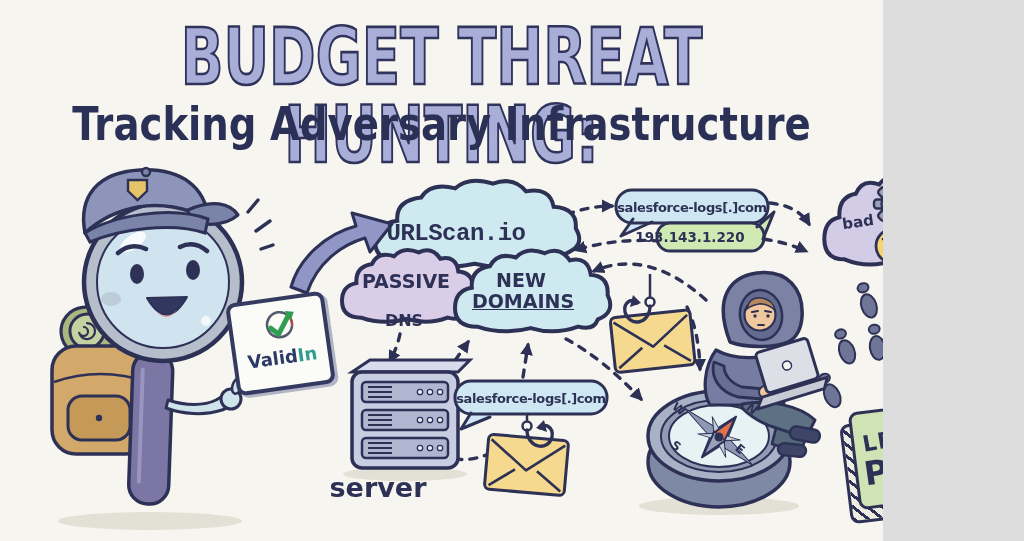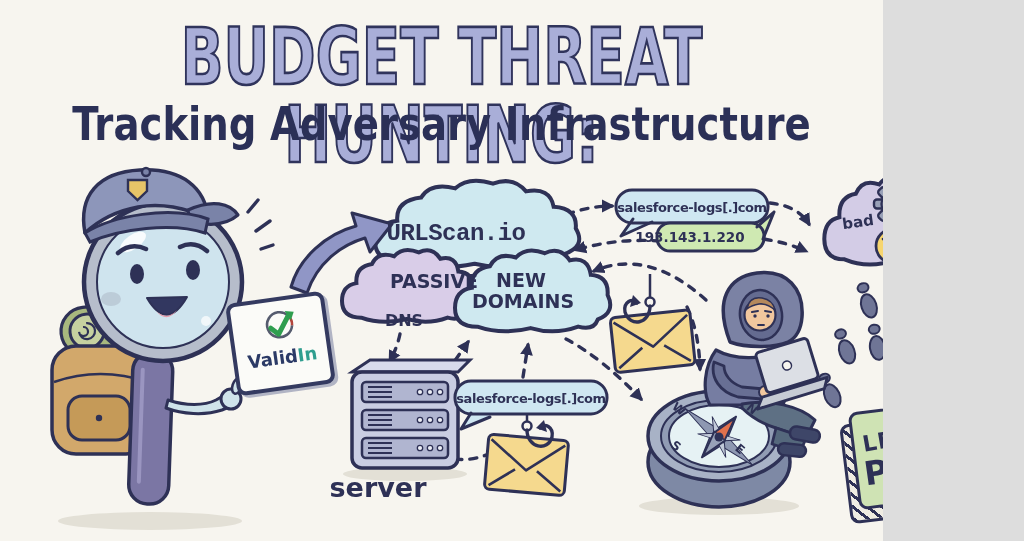--- a/index.html
+++ b/index.html
@@ -286,24 +286,24 @@
       <polygon points="472,412 461,429 492,416" fill="#cfe7f2"></polygon>
       <rect x="455" y="381" width="152" height="33" rx="16" fill="#cfe7f2" stroke="#2e3156" stroke-width="3"></rect>
       <path d="M 461 429 L 471 413 M 461 429 L 490 417" stroke="#2e3156" stroke-width="3" fill="none" stroke-linecap="round"></path>
     </g>
   </svg>
 
   <div class="title-line1">BUDGET THREAT HUNTING:</div>
   <div class="title-line2">Tracking Adversary Infrastructure</div>
 
   <span class="lbl" style="left:456px;top:233px;font-size:24px;letter-spacing:-0.5px;font-family:Liberation Mono, monospace;">URLScan.io</span>
-  <span class="lbl" style="left:406px;top:281px;font-size:19px;margin-left:28px;">PASSIVE</span>
+  <span class="lbl" style="left:406px;top:281px;font-size:19px;">PASSIVE</span>
   <span class="lbl" style="left:404px;top:300px;font-size:16px;margin-top:20px;">DNS</span>
   <span class="lbl" style="left:521px;top:280px;font-size:19px;text-align:right;">NEW</span>
-  <span class="lbl" style="left:523px;top:301px;font-size:19px;">DOMAINS</span>
+  <span class="lbl" style="left:523px;top:301px;font-size:19px;text-decoration:underline;">DOMAINS</span>
 
   <span class="lbl" style="left:692px;top:207px;font-size:13px;letter-spacing:-0.4px;">salesforce-logs[.]com</span>
   <span class="lbl" style="left:690px;top:237px;font-size:13.5px;">193.143.1.220</span>
   <span class="lbl" style="left:531px;top:398px;font-size:13px;letter-spacing:-0.4px;">salesforce-logs[.]com</span>
 
   <span class="lbl" style="left:858px;top:222px;font-size:15px;transform:translate(-50%,-50%) rotate(-8deg);">bad</span>
   <span class="lbl" style="left:917px;top:226px;font-size:15px;transform:translate(-50%,-50%) rotate(10deg);">guy</span>
 
   <span class="lbl" style="left:378px;top:487px;font-size:27px;">server</span>
 

